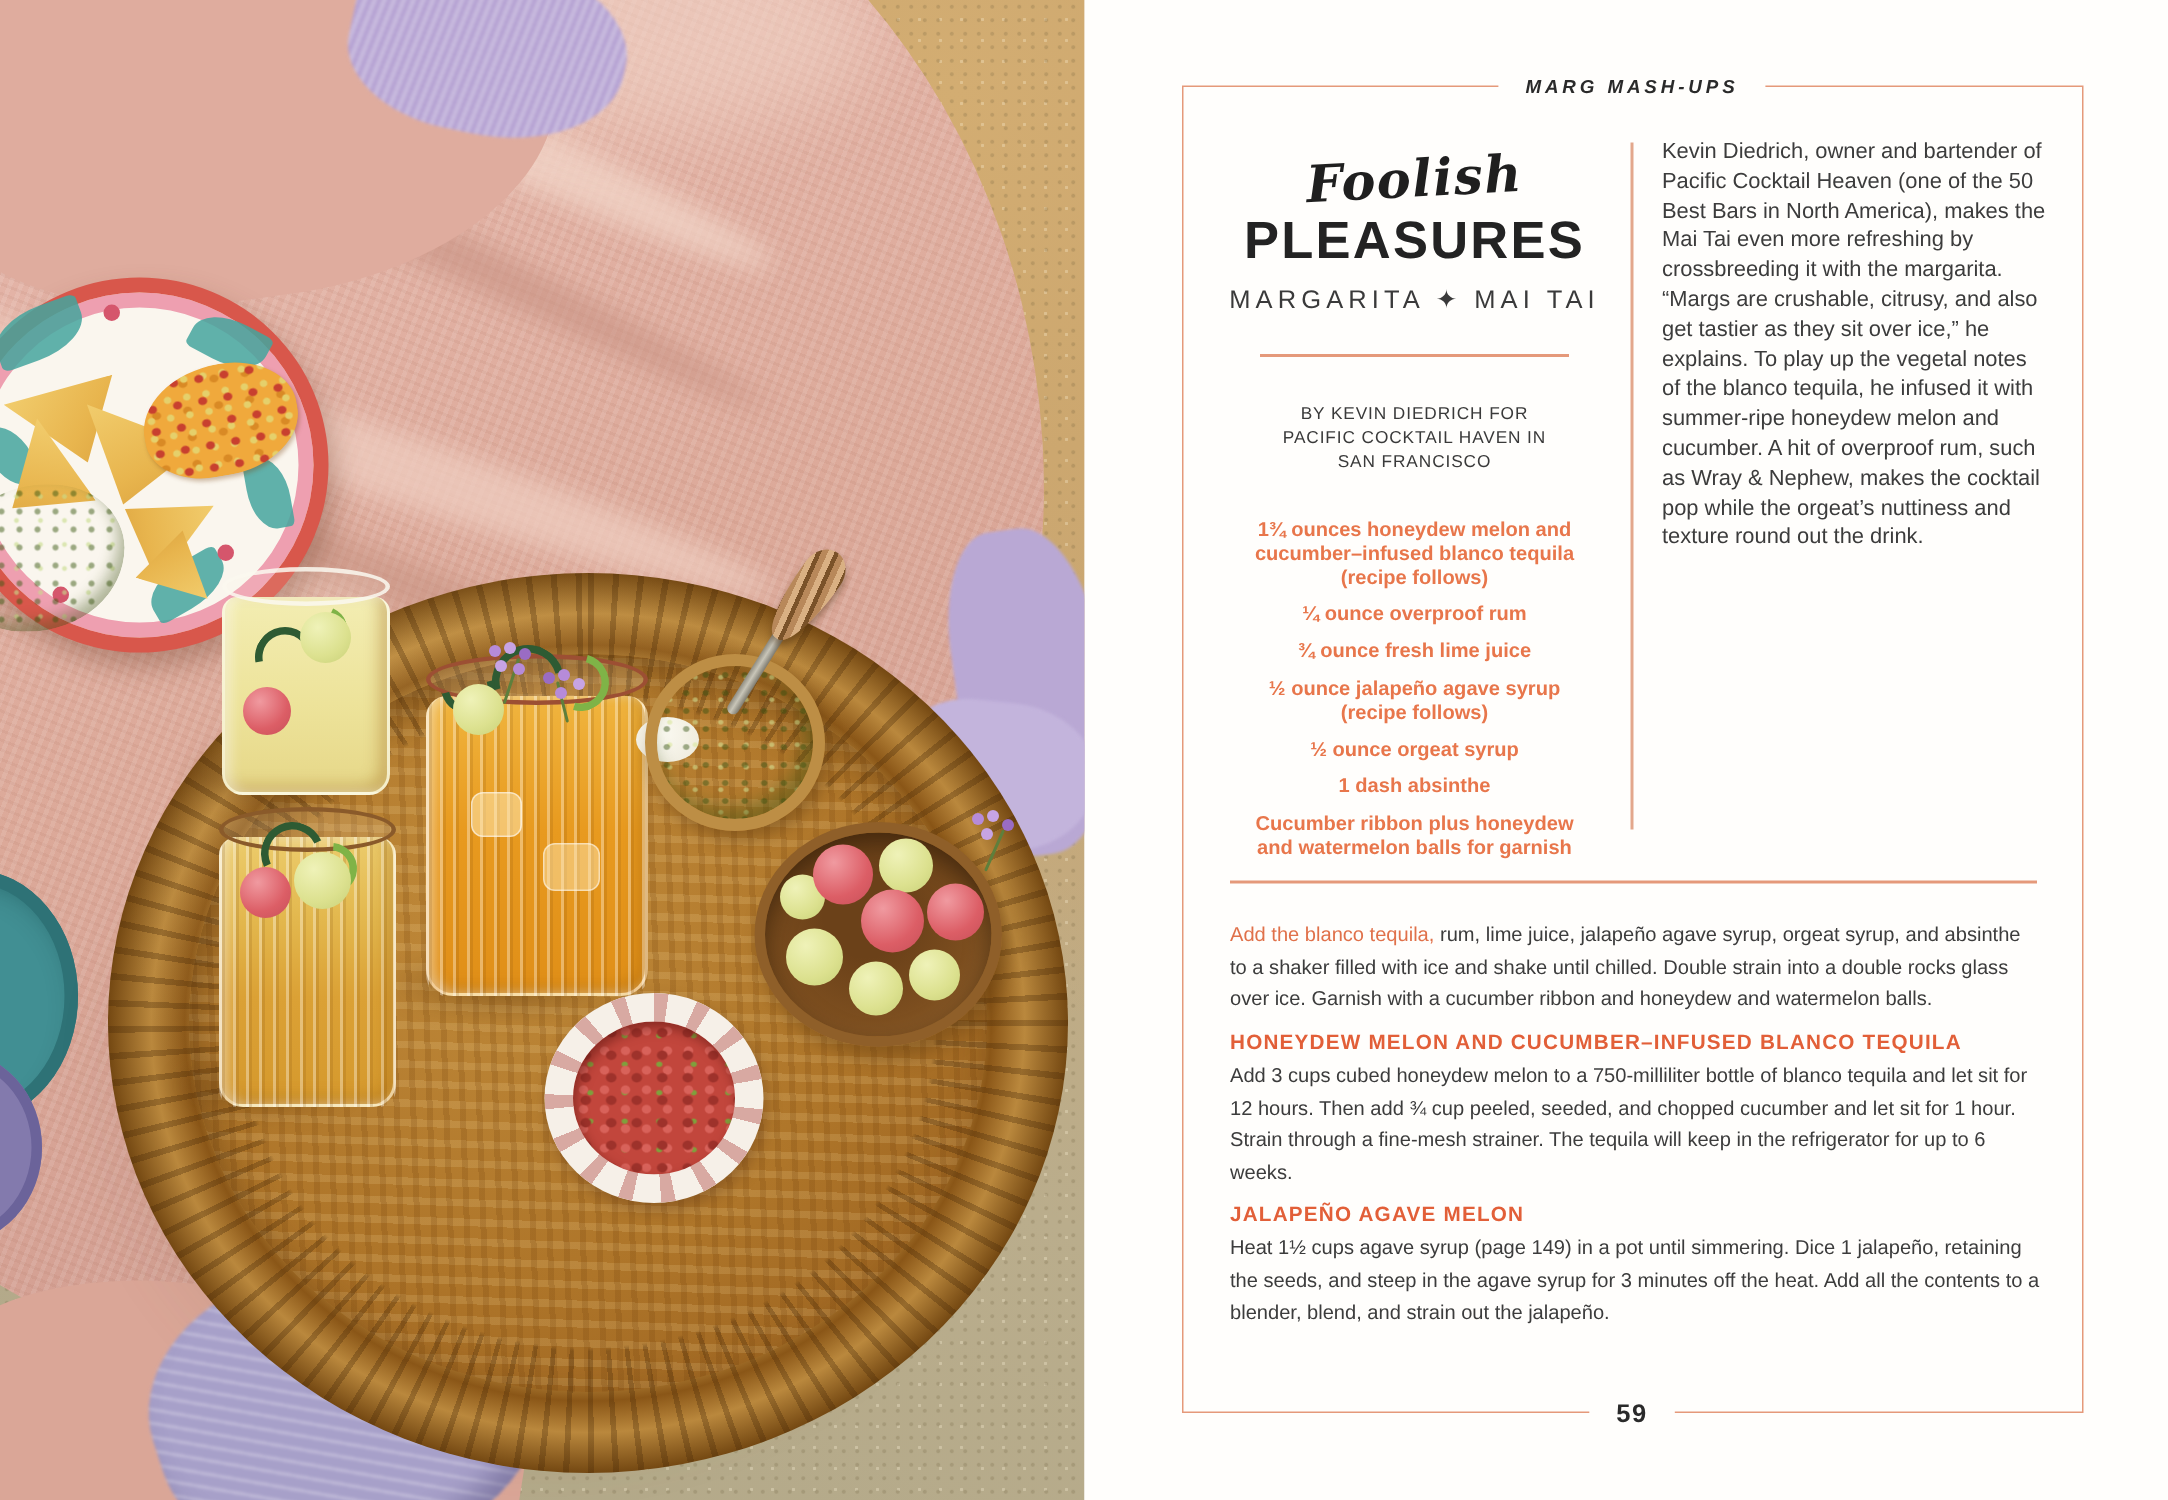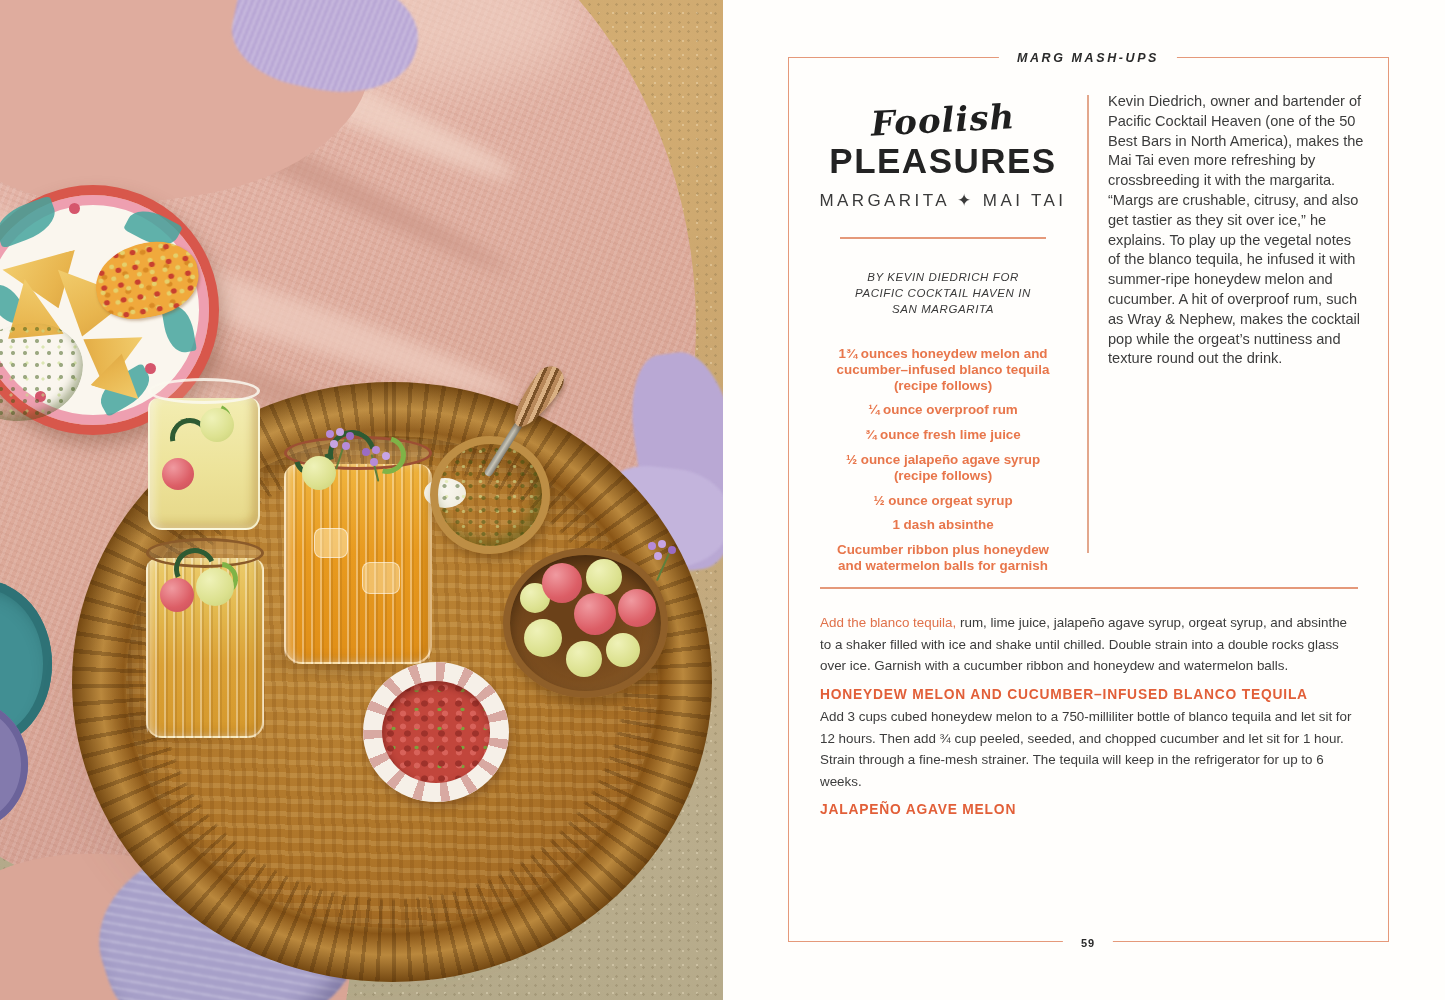--- a/index.html
+++ b/index.html
@@ -128,28 +128,28 @@
     transform:rotate(-18deg); border-radius:40% 55% 45% 50%; background:#A7A0C9; filter:blur(1px);
     background-image:repeating-linear-gradient(28deg, rgba(255,255,255,.28) 0 2px, transparent 2px 9px);
     box-shadow:inset -8px -10px 18px rgba(60,55,100,.35); }
 
   
   .page { position:absolute; left:723px; top:0; width:722px; height:1000px; background:#FFFEFC; color:#3C3C3C; }
   .frame { position:absolute; left:65px; top:57px; width:601px; height:885px; border:1.5px solid #E5997A; }
   .edge-label { position:absolute; left:365px; transform:translate(-50%,-50%); background:#FFFEFC;
     padding:0 18px; font-weight:700; color:#2A2A2A; white-space:nowrap; }
   .hdr { top:58px; font-size:12.5px; letter-spacing:2.6px;font-style:italic; }
-  .pgn { top:943px; font-size:11px; letter-spacing:1px; }
+  .pgn { top:943px; font-size:17px; letter-spacing:1px; }
   .col-left { position:absolute; left:92px; top:100px; width:256px; text-align:center; }
   .t-script { font-family:"DejaVu Serif",serif; font-style:italic; font-weight:700; font-size:34px;
     color:#1F1F1F; transform:rotate(-3deg); letter-spacing:1px; }
   .t-main { font-size:35px; font-weight:700; letter-spacing:1.5px; color:#232323; margin-top:1px; }
   .t-sub { font-size:17px; letter-spacing:3.4px; color:#3A3A3A; margin-top:9px; }
   .t-rule { width:206px; height:2px; background:#E5997A; margin:26px auto 0; }
-  .byline { margin-top:30px; font-size:11.5px; line-height:16px; letter-spacing:.6px; color:#3A3A3A;font-style:italic; }
+  .byline { margin-top:30px; font-size:11.5px; line-height:16px; letter-spacing:.6px; color:#3A3A3A; }
   .ingredients { width:238px; margin:29px auto 0; }
   .ing { font-weight:700; font-size:13.4px; line-height:15.8px; color:#E8764B; margin-bottom:9px; }
   .divider-v { position:absolute; left:364px; top:95px; width:1.5px; height:458px; background:#E3A78C; }
   .intro { position:absolute; left:385px; top:92px; width:257px; font-size:14.6px; line-height:19.8px; color:#3C3C3C; }
   .rule-long { position:absolute; left:97px; top:587px; width:538px; height:1.5px; background:#E5997A; }
   .body-copy { font-size:13.4px; line-height:21.5px; color:#3C3C3C; }
   .instructions { position:absolute; left:97px; top:612px; width:540px; }
   .lead { color:#E0714A; }
   .sub-h { position:absolute; left:97px; font-size:13.8px; font-weight:700; letter-spacing:.8px; color:#E25F38; }
   .sub-b { position:absolute; left:97px; width:540px; }
@@ -288,21 +288,21 @@
   <div class="edge-label hdr">MARG MASH-UPS</div>
 
   <div class="col-left">
     <div class="t-script">Foolish</div>
     <div class="t-main">PLEASURES</div>
     <div class="t-sub">MARGARITA ✦ MAI TAI</div>
     <div class="t-rule"></div>
     <div class="byline">
       <span style="display:block">BY KEVIN DIEDRICH FOR</span>
       <span style="display:block">PACIFIC COCKTAIL HAVEN IN</span>
-      <span style="display:block">SAN MARGARITA</span>
+      <span style="display:block">SAN FRANCISCO</span>
     </div>
     <div class="ingredients">
       <div class="ing">1¾ ounces honeydew melon and cucumber–infused blanco tequila (recipe follows)</div>
       <div class="ing">¼ ounce overproof rum</div>
       <div class="ing">¾ ounce fresh lime juice</div>
       <div class="ing">½ ounce jalapeño agave syrup (recipe follows)</div>
       <div class="ing">½ ounce orgeat syrup</div>
       <div class="ing">1 dash absinthe</div>
       <div class="ing">Cucumber ribbon plus honeydew and watermelon balls for garnish</div>
     </div>
@@ -312,15 +312,16 @@
   <p class="intro">Kevin Diedrich, owner and bartender of Pacific Cocktail Heaven (one of the 50 Best Bars in North America), makes the Mai Tai even more refreshing by crossbreeding it with the margarita. “Margs are crushable, citrusy, and also get tastier as they sit over ice,” he explains. To play up the vegetal notes of the blanco tequila, he infused it with summer-ripe honeydew melon and cucumber. A hit of overproof rum, such as Wray &amp; Nephew, makes the cocktail pop while the orgeat’s nuttiness and texture round out the drink.</p>
 
   <div class="rule-long"></div>
 
   <p class="instructions body-copy"><span class="lead">Add the blanco tequila,</span><span> rum, lime juice, jalapeño agave syrup, orgeat syrup, and absinthe to a shaker filled with ice and shake until chilled. Double strain into a double rocks glass over ice. Garnish with a cucumber ribbon and honeydew and watermelon balls.</span></p>
 
   <div class="sub-h" style="top:687px;">HONEYDEW MELON AND CUCUMBER–INFUSED BLANCO TEQUILA</div>
   <p class="sub-b body-copy" style="top:706px;">Add 3 cups cubed honeydew melon to a 750-milliliter bottle of blanco tequila and let sit for 12 hours. Then add ¾ cup peeled, seeded, and chopped cucumber and let sit for 1 hour. Strain through a fine-mesh strainer. The tequila will keep in the refrigerator for up to 6 weeks.</p>
 
   <div class="sub-h" style="top:802px;">JALAPEÑO AGAVE MELON</div>
+  <p class="sub-b body-copy" style="top:821px;">Heat 1½ cups agave syrup (page 149) in a pot until simmering. Dice 1 jalapeño, retaining the seeds, and steep in the agave syrup for 3 minutes off the heat. Add all the contents to a blender, blend, and strain out the jalapeño.</p>
 
   <div class="edge-label pgn">59</div>
 </div>
 
 </body></html>

